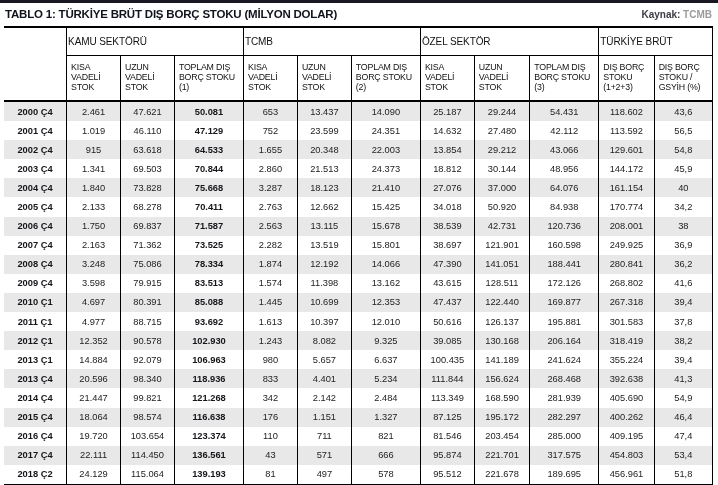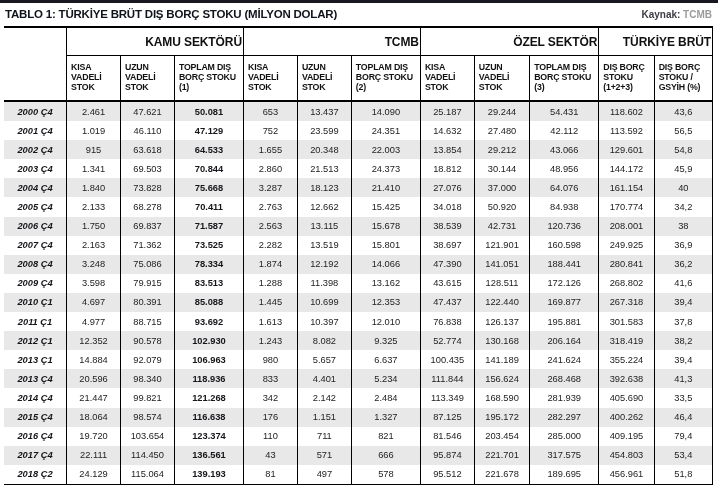--- a/index.html
+++ b/index.html
@@ -26,34 +26,34 @@
   .source-label { font-weight:bold; color:#3c3c44; }
   .source-value { font-weight:bold; color:#9b9b9b; }
 
   table.debt {
     width:100%; border-collapse:collapse; table-layout:fixed;
     border-top:2px solid #000;
     border-bottom:2px solid #000;
     border-right:1px solid #000;
   }
   .debt th, .debt td { border-left:1px solid #000; overflow:hidden; }
-  .debt .c-period { border-left:none;font-style:italic; }
+  .debt .c-period { border-left:none; }
 
   .group-head {
-    font-size:12px; font-weight:bold; text-align:right;
+    font-size:10px; font-weight:normal; text-align:left;
     height:25px; letter-spacing:-0.1px;
     border-bottom:1px solid #000;
     color:#111;
   }
   .period-head {
     border-bottom:2px solid #000;
     background:#fff;
   }
   .sub-head {
-    font-size:8.8px; font-weight:bold; text-align:left; vertical-align:middle;
+    font-size:8.8px; font-weight:normal; text-align:left; vertical-align:middle;
     padding:2px 1px 2px 4px; line-height:1.12; height:40px;
     letter-spacing:-0.2px;
     border-bottom:2px solid #000;
     color:#111;
   }
   .debt tbody td {
     height:19.1px; font-size:9.3px; text-align:center; padding:0 1px;
     color:#222;
   }
   .debt tbody tr:nth-child(odd) td { background:#e8e8e8; }
@@ -234,21 +234,21 @@
           <td>141.051</td>
           <td>188.441</td>
           <td>280.841</td>
           <td>36,2</td>
         </tr>
         <tr>
           <td class="c-period">2009 Ç4</td>
           <td>3.598</td>
           <td>79.915</td>
           <td class="col-bold">83.513</td>
-          <td>1.288</td>
+          <td>1.574</td>
           <td>11.398</td>
           <td>13.162</td>
           <td>43.615</td>
           <td>128.511</td>
           <td>172.126</td>
           <td>268.802</td>
           <td>41,6</td>
         </tr>
         <tr>
           <td class="c-period">2010 Ç1</td>
@@ -265,35 +265,35 @@
           <td>39,4</td>
         </tr>
         <tr>
           <td class="c-period">2011 Ç1</td>
           <td>4.977</td>
           <td>88.715</td>
           <td class="col-bold">93.692</td>
           <td>1.613</td>
           <td>10.397</td>
           <td>12.010</td>
-          <td>76.838</td>
+          <td>50.616</td>
           <td>126.137</td>
           <td>195.881</td>
           <td>301.583</td>
           <td>37,8</td>
         </tr>
         <tr>
           <td class="c-period">2012 Ç1</td>
           <td>12.352</td>
           <td>90.578</td>
           <td class="col-bold">102.930</td>
           <td>1.243</td>
           <td>8.082</td>
           <td>9.325</td>
-          <td>52.774</td>
+          <td>39.085</td>
           <td>130.168</td>
           <td>206.164</td>
           <td>318.419</td>
           <td>38,2</td>
         </tr>
         <tr>
           <td class="c-period">2013 Ç1</td>
           <td>14.884</td>
           <td>92.079</td>
           <td class="col-bold">106.963</td>
@@ -325,21 +325,21 @@
           <td>21.447</td>
           <td>99.821</td>
           <td class="col-bold">121.268</td>
           <td>342</td>
           <td>2.142</td>
           <td>2.484</td>
           <td>113.349</td>
           <td>168.590</td>
           <td>281.939</td>
           <td>405.690</td>
-          <td>33,5</td>
+          <td>54,9</td>
         </tr>
         <tr>
           <td class="c-period">2015 Ç4</td>
           <td>18.064</td>
           <td>98.574</td>
           <td class="col-bold">116.638</td>
           <td>176</td>
           <td>1.151</td>
           <td>1.327</td>
           <td>87.125</td>
@@ -353,21 +353,21 @@
           <td>19.720</td>
           <td>103.654</td>
           <td class="col-bold">123.374</td>
           <td>110</td>
           <td>711</td>
           <td>821</td>
           <td>81.546</td>
           <td>203.454</td>
           <td>285.000</td>
           <td>409.195</td>
-          <td>79,4</td>
+          <td>47,4</td>
         </tr>
         <tr>
           <td class="c-period">2017 Ç4</td>
           <td>22.111</td>
           <td>114.450</td>
           <td class="col-bold">136.561</td>
           <td>43</td>
           <td>571</td>
           <td>666</td>
           <td>95.874</td>

